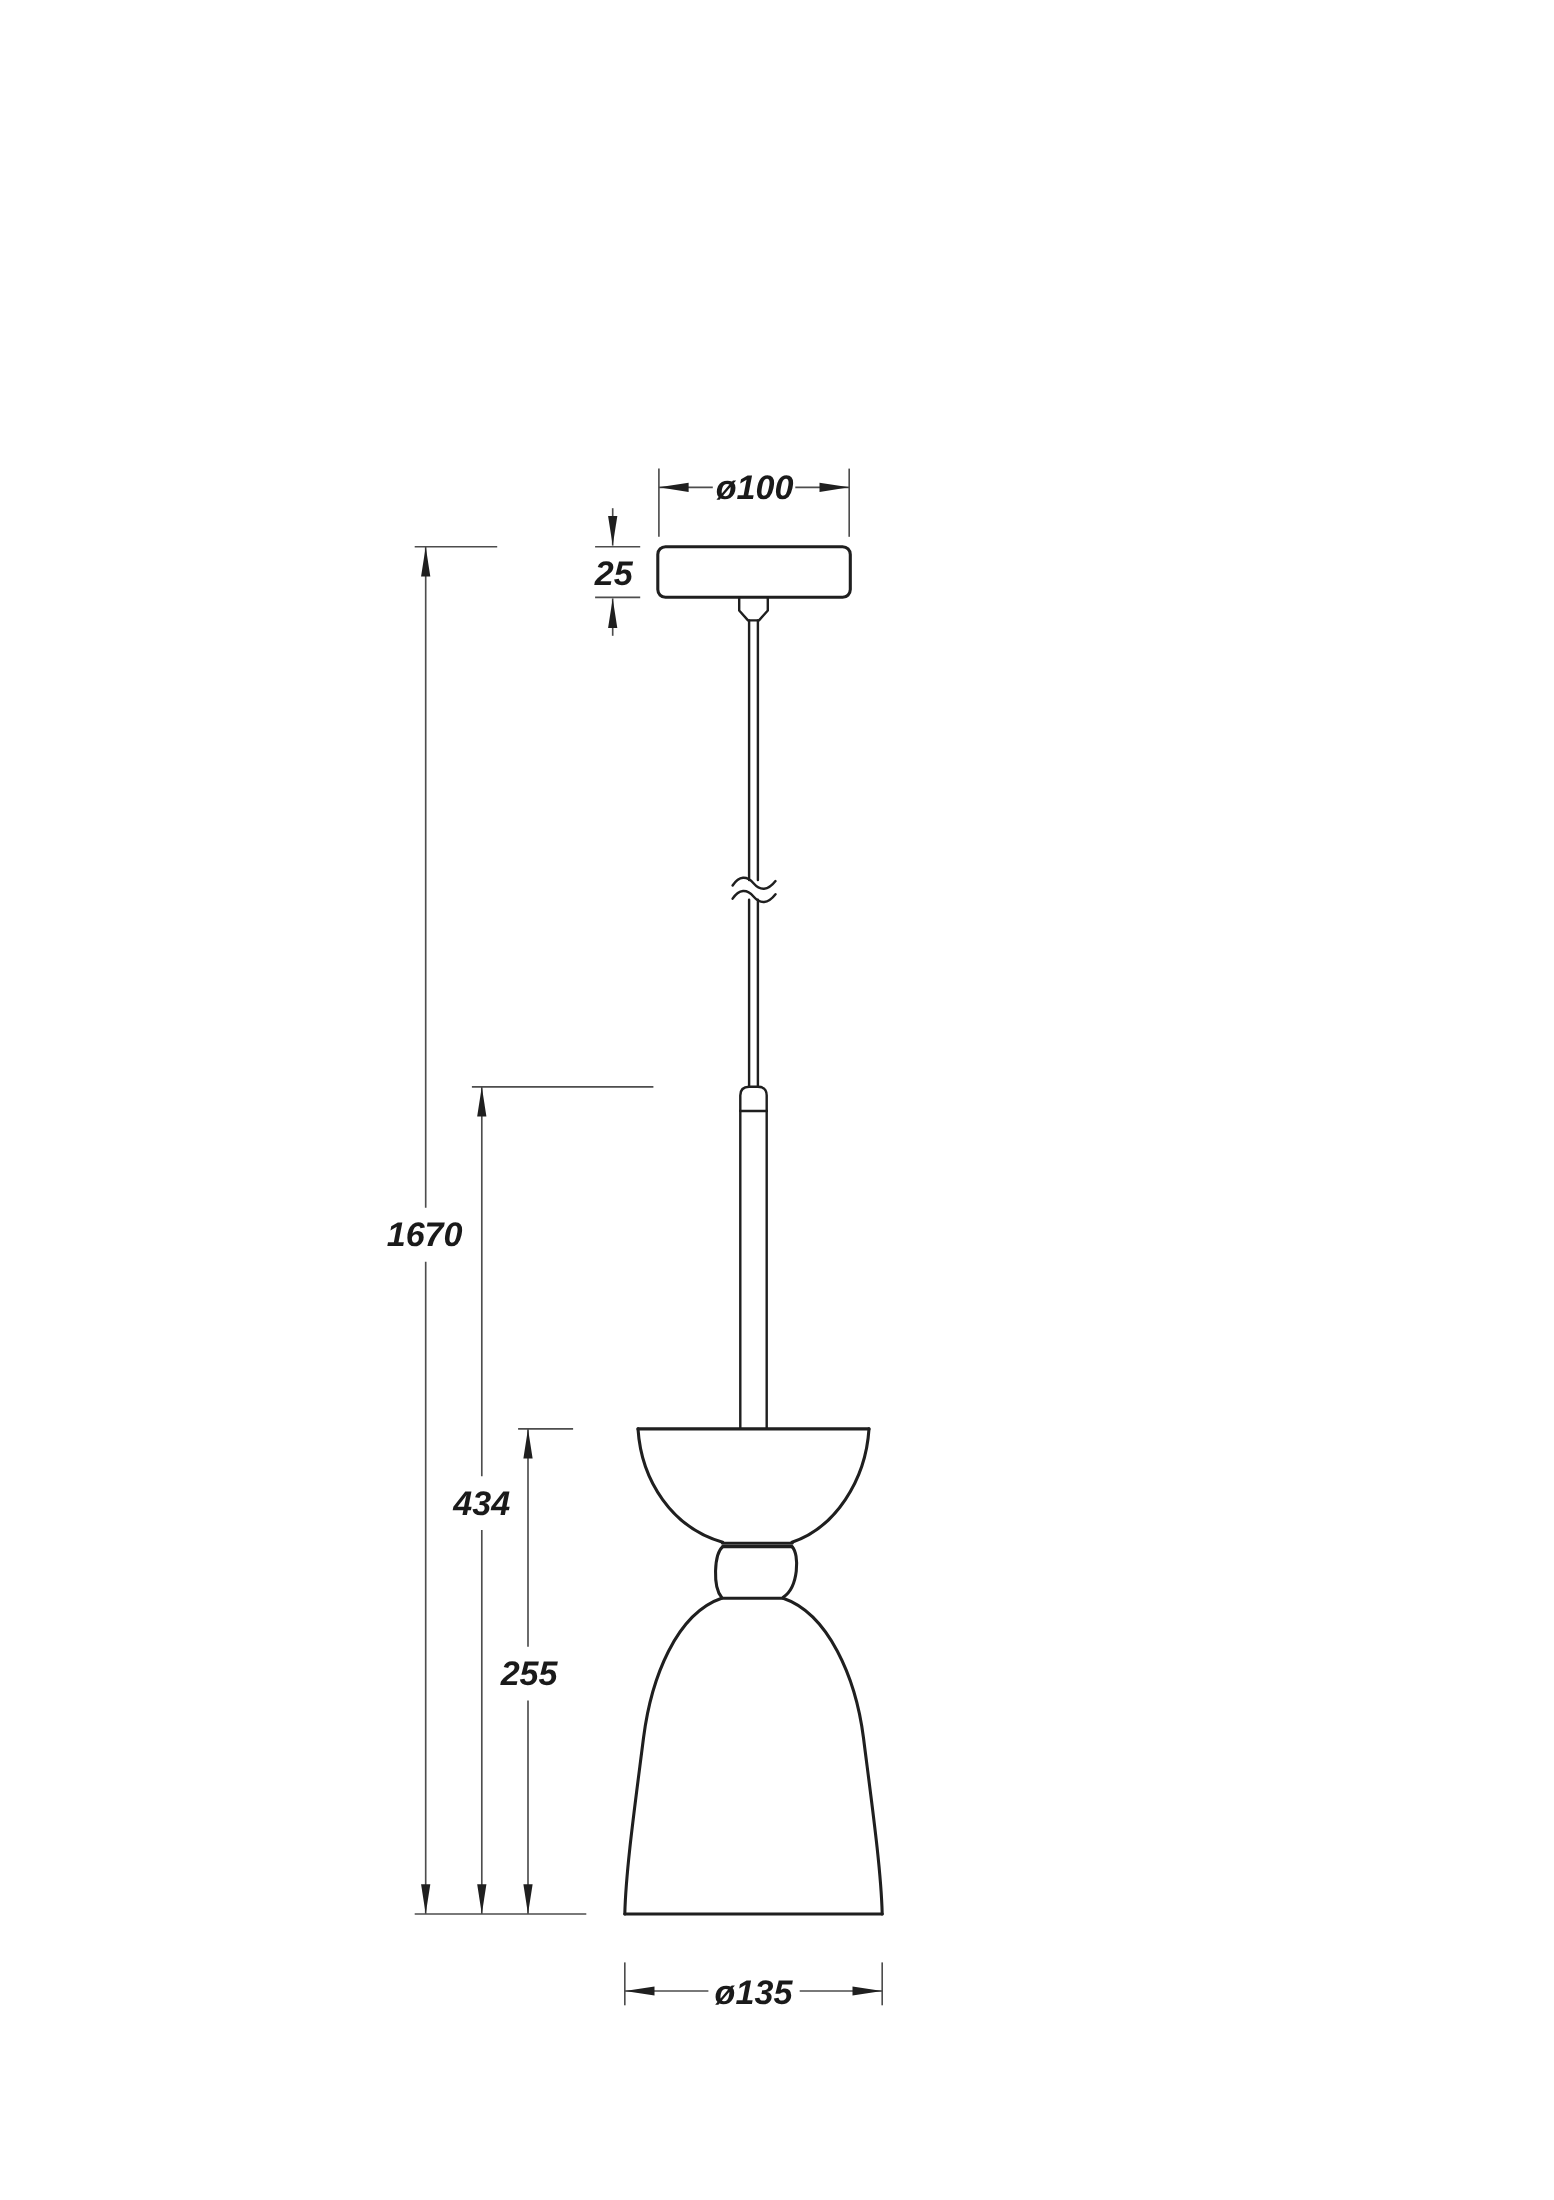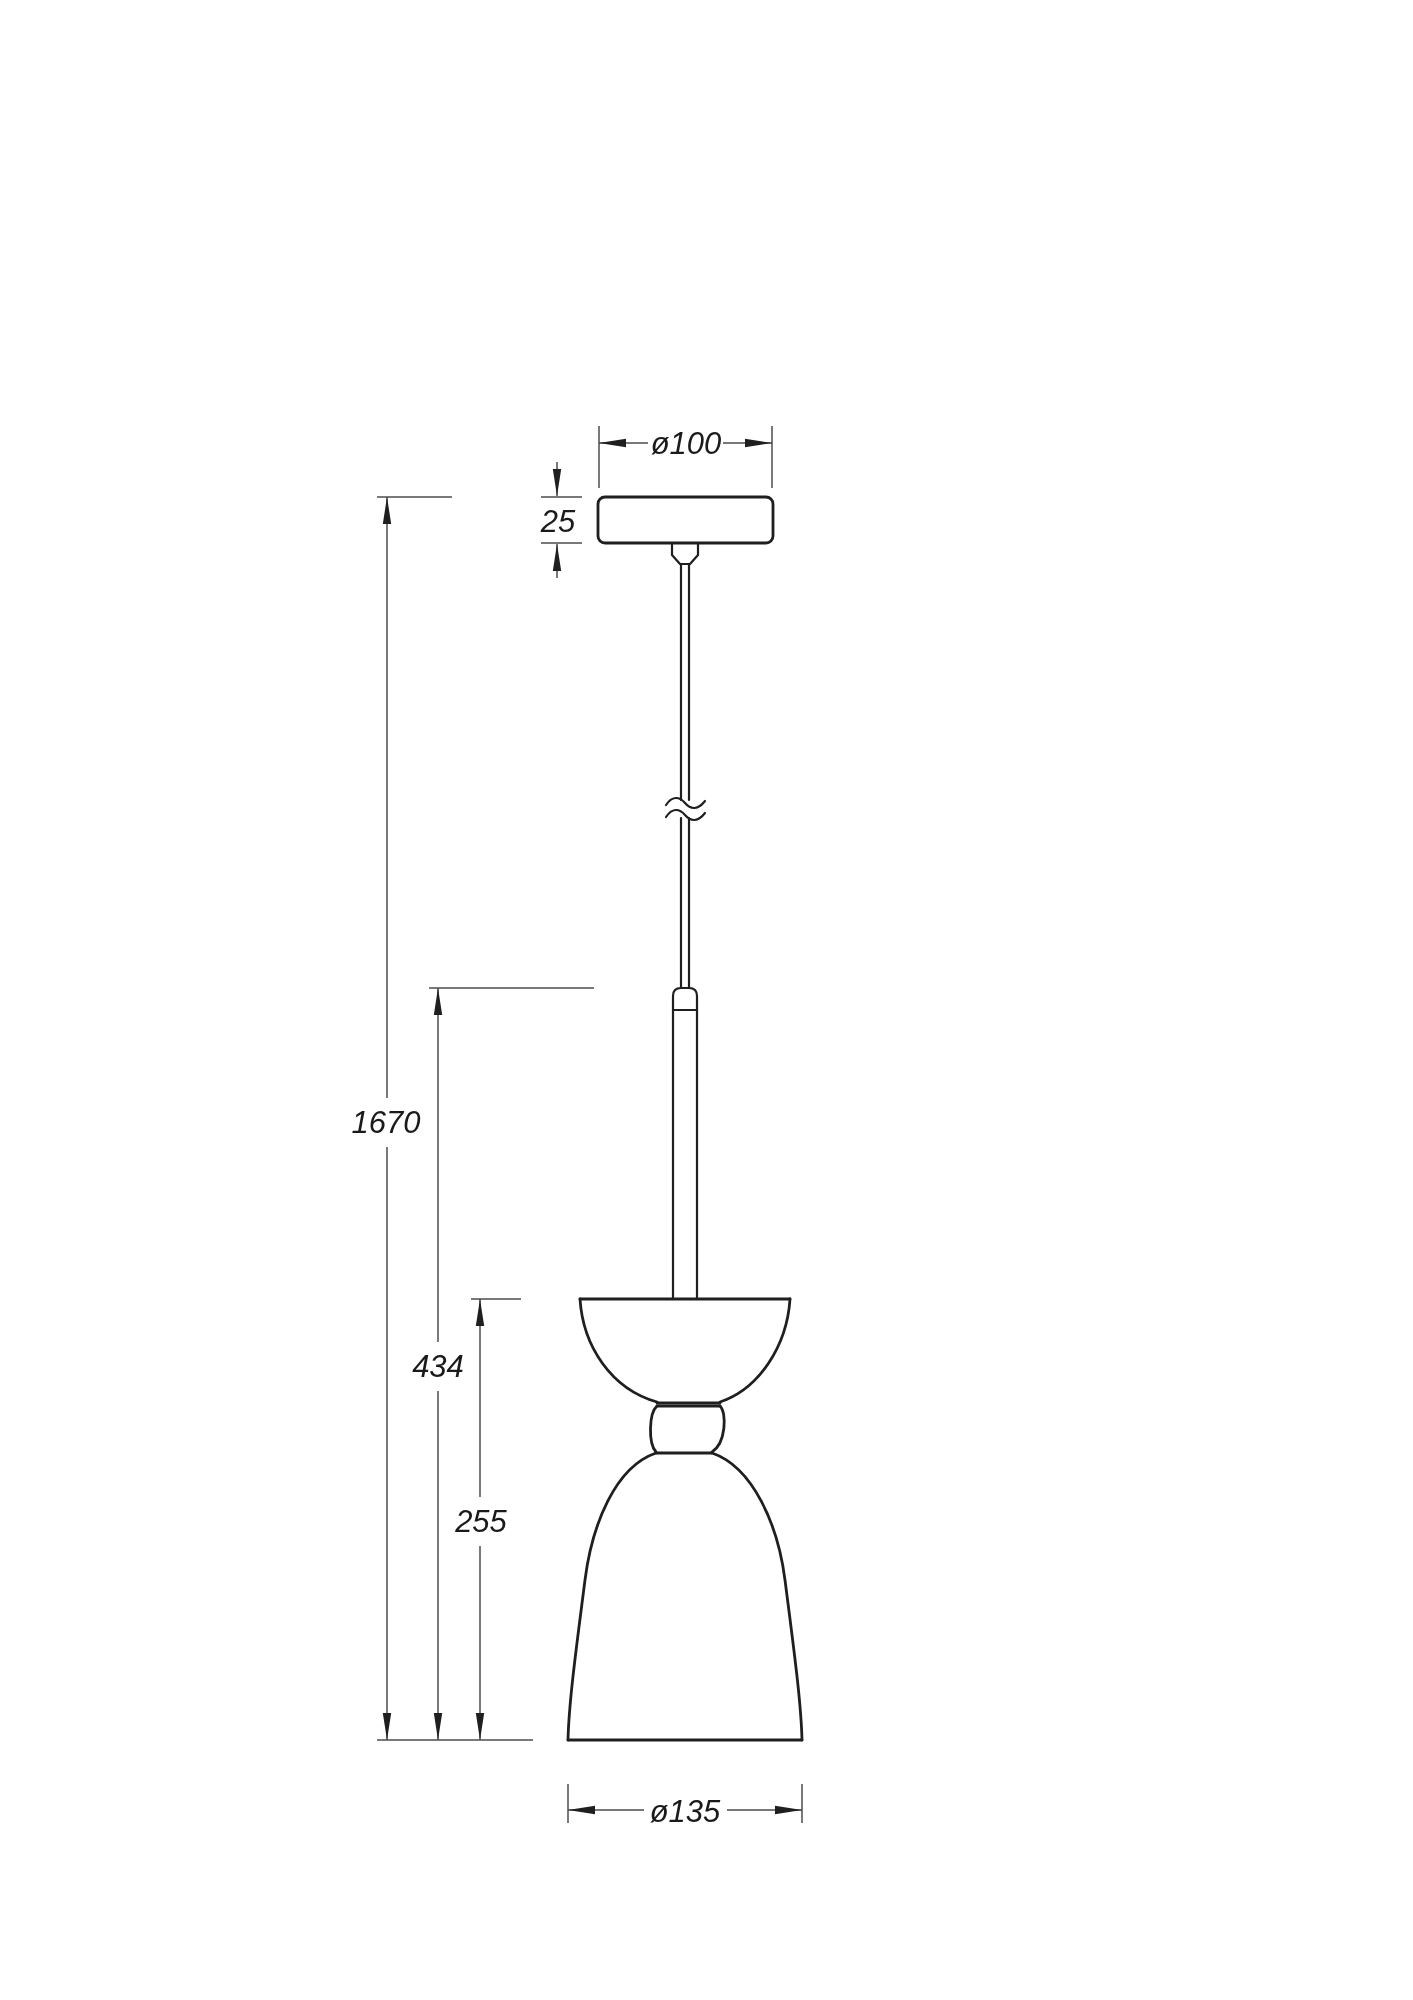--- a/index.html
+++ b/index.html
@@ -7,20 +7,21 @@
     padding: 0;
     background: #ffffff;
   }
   .canvas {
     position: relative;
     width: 1413px;
     height: 2000px;
     background: var(--background, #ffffff);
     font-family: "Liberation Sans", sans-serif;
     overflow: hidden;
+    font-weight: bold;
   }
   svg { display: block; width: 1413px; height: 2000px; }
 
   
   .obj {
     fill: none;
     stroke: var(--object_line, #1f1f1f);
     stroke-width: 2.8;
     stroke-linecap: round;
     stroke-linejoin: round;

